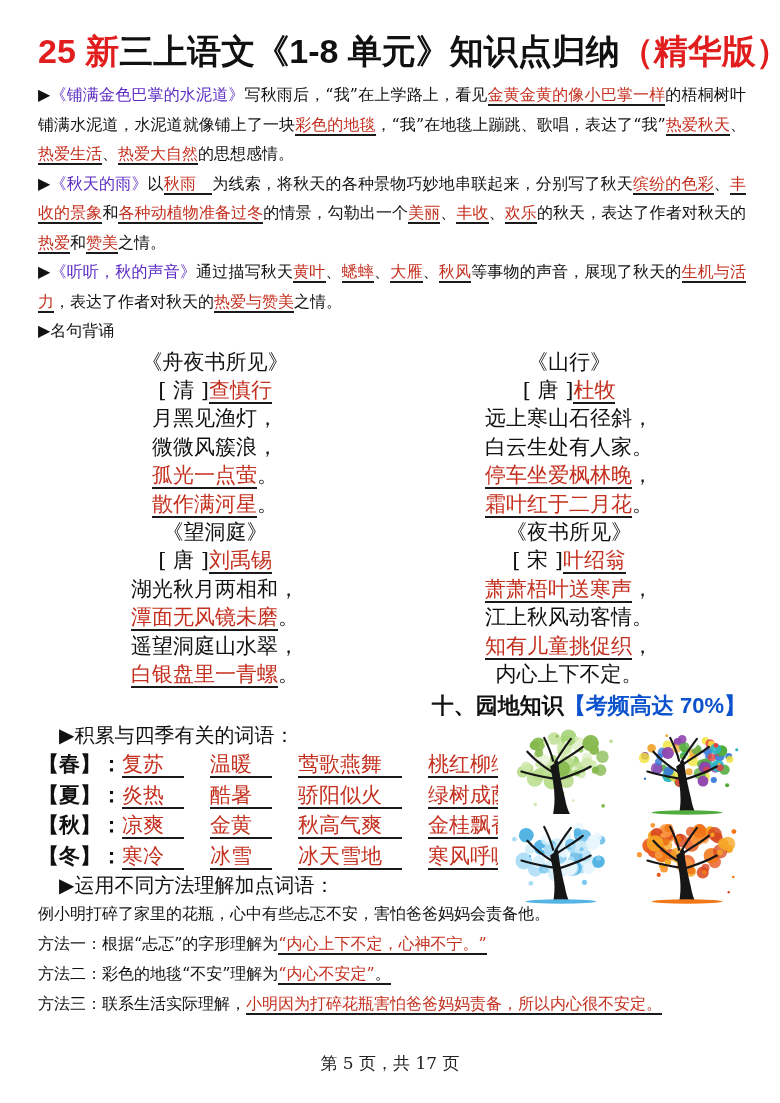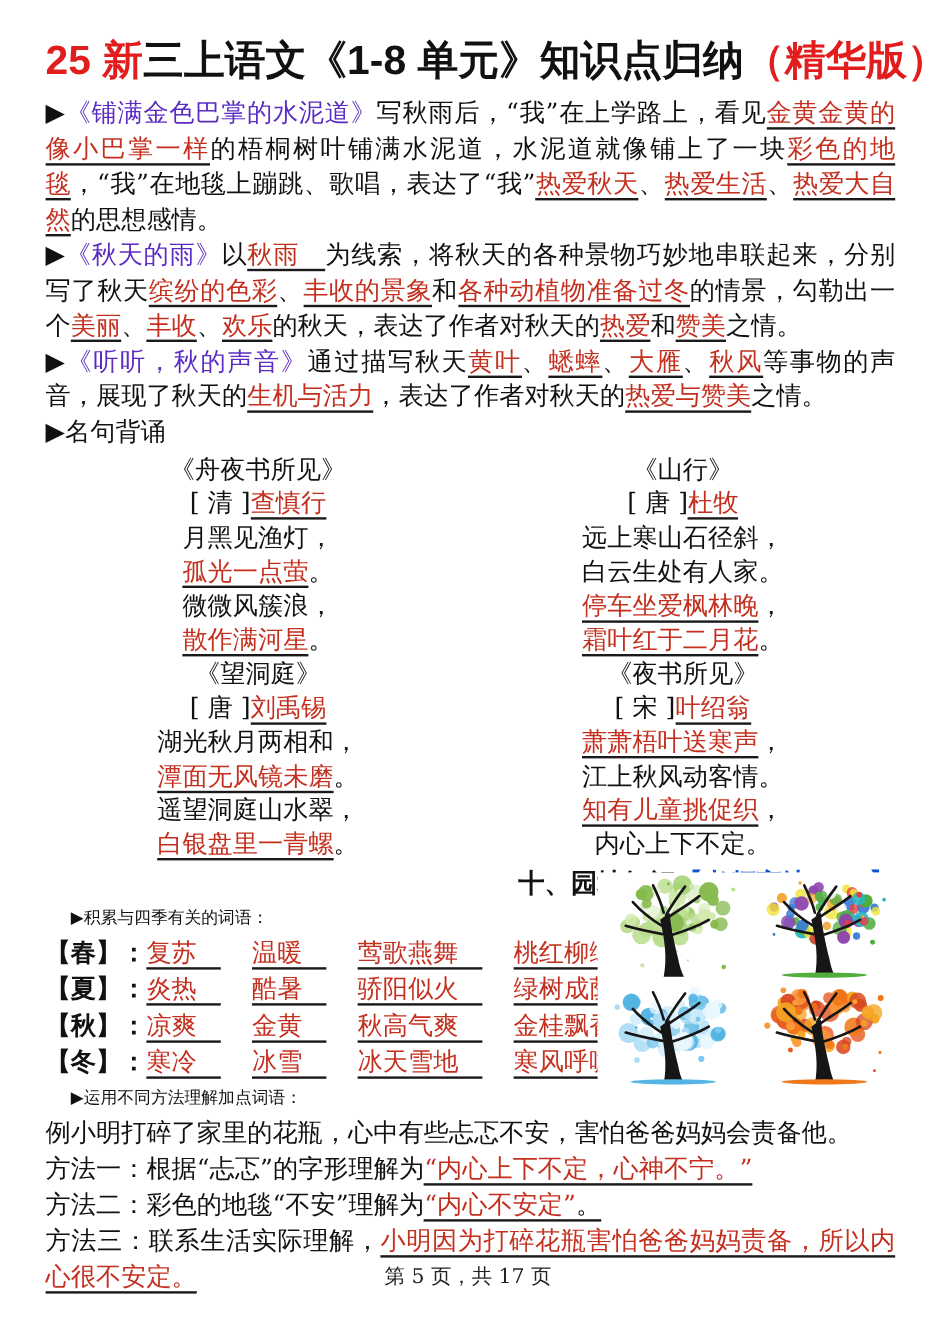--- a/index.html
+++ b/index.html
@@ -13,33 +13,33 @@
   html,body{margin:0;padding:0;background:#ffffff;}
   body{width:780px;font-family:"DejaVu Serif","Liberation Serif",serif;color:var(--ink);}
   .page{position:relative;width:780px;height:1103px;background:#fff;overflow:hidden;}
   .content{padding:28px 34px 0 38px;}
   h1.doc-title{
     font-family:"Liberation Sans","DejaVu Sans",sans-serif;
     font-size:34px;line-height:46px;font-weight:bold;margin:0 0 6px 0;
     white-space:nowrap;letter-spacing:0px;
   }
   .red-bright{color:var(--red-title);}
-  .bodyline{font-size:21px;line-height:29.5px;margin:0;text-align:justify;}
+  .bodyline{font-size:16px;line-height:29.5px;margin:0;text-align:justify;}
   .purple{color:var(--purple);}
   .redu{color:var(--red-text);border-bottom:2px solid var(--underline);}
   .u{border-bottom:2px solid var(--underline);}
   .poems{display:flex;font-size:21px;line-height:28.4px;margin-top:2px;}
   .poem-col{width:50%;text-align:center;}
   .poem-title{font-weight:normal;}
   .section-heading{
     font-family:"Liberation Sans","DejaVu Sans",sans-serif;
     font-size:22px;font-weight:bold;line-height:31px;margin-top:2px;text-align:right;
   }
   .blue{color:var(--blue);}
-  .sub{font-size:14px;line-height:28px;padding-left:21px;}
+  .sub{font-size:20px;line-height:28px;padding-left:21px;}
   .season-rows{margin:0;}
   .season-row{font-size:21px;line-height:30.5px;white-space:nowrap;}
   .season-label{font-weight:bold;}
   .season-word{
     color:var(--red-text);
     border-bottom:2px solid var(--underline);
     padding-right:20px;margin-right:26px;
   }
   .methods .bodyline{line-height:30px;}
   .trees{
@@ -65,22 +65,22 @@
         <p class="bodyline"><span>▶</span><span class="purple">《秋天的雨》</span><span>以</span><span class="redu">秋雨　</span><span>为线索，将秋天的各种景物巧妙地串联起来，分别写了秋天</span><span class="redu">缤纷的色彩</span><span>、</span><span class="redu">丰收的景象</span><span>和</span><span class="redu">各种动植物准备过冬</span><span>的情景，勾勒出一个</span><span class="redu">美丽</span><span>、</span><span class="redu">丰收</span><span>、</span><span class="redu">欢乐</span><span>的秋天，表达了作者对秋天的</span><span class="redu">热爱</span><span>和</span><span class="redu">赞美</span><span>之情。</span></p>
         <p class="bodyline"><span>▶</span><span class="purple">《听听，秋的声音》</span><span>通过描写秋天</span><span class="redu">黄叶</span><span>、</span><span class="redu">蟋蟀</span><span>、</span><span class="redu">大雁</span><span>、</span><span class="redu">秋风</span><span>等事物的声音，展现了秋天的</span><span class="redu">生机与活力</span><span>，表达了作者对秋天的</span><span class="redu">热爱与赞美</span><span>之情。</span></p>
         <p class="bodyline"><span>▶名句背诵</span></p>
       </div>
 
     <div class="poems" id="poems">
       <div class="poem-col" id="poem-col-left">
           <div class="poem-title">《舟夜书所见》</div>
           <div class="poem-author"><span>[ 清 ]</span><span class="redu">查慎行</span></div>
           <div class="poem-line"><span>月黑见渔灯</span><span>，</span></div>
+          <div class="poem-line"><span>微微风簇浪</span><span>，</span></div>
           <div class="poem-line"><span class="redu">孤光一点萤</span><span>。</span></div>
-          <div class="poem-line"><span>微微风簇浪</span><span>，</span></div>
           <div class="poem-line"><span class="redu">散作满河星</span><span>。</span></div>
           <div class="poem-title">《望洞庭》</div>
           <div class="poem-author"><span>[ 唐 ]</span><span class="redu">刘禹锡</span></div>
           <div class="poem-line"><span>湖光秋月两相和</span><span>，</span></div>
           <div class="poem-line"><span class="redu">潭面无风镜未磨</span><span>。</span></div>
           <div class="poem-line"><span>遥望洞庭山水翠</span><span>，</span></div>
           <div class="poem-line"><span class="redu">白银盘里一青螺</span><span>。</span></div>
         </div>
       <div class="poem-col" id="poem-col-right">
           <div class="poem-title">《山行》</div>

